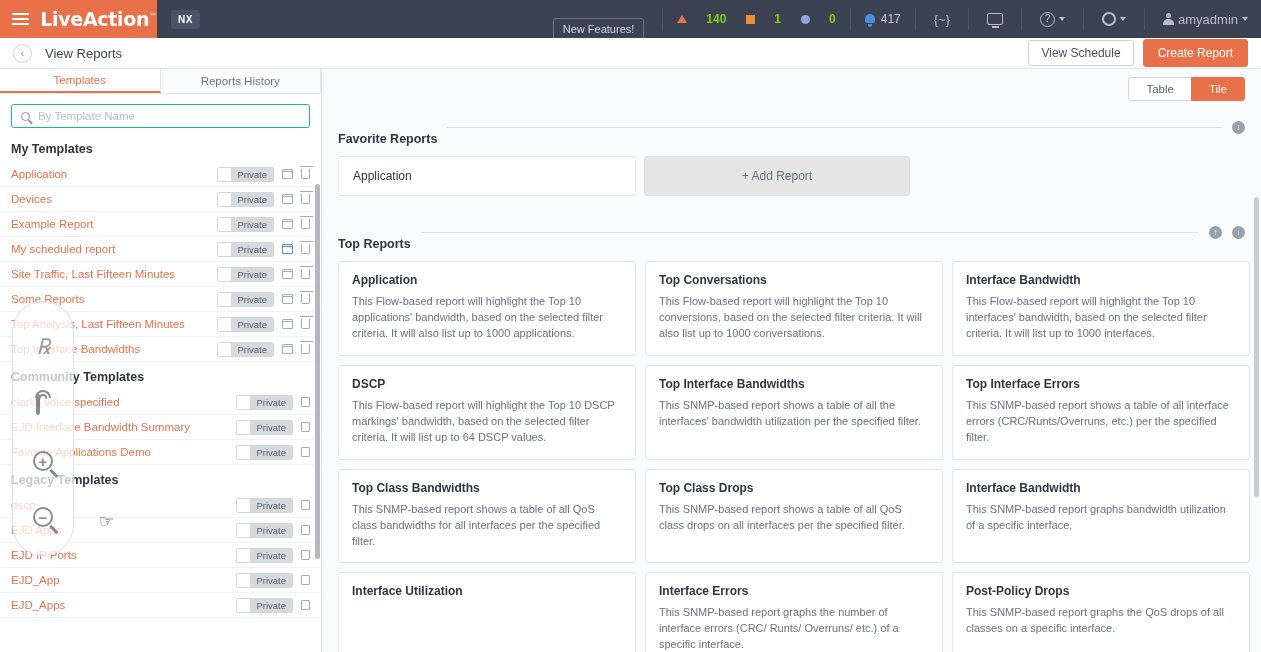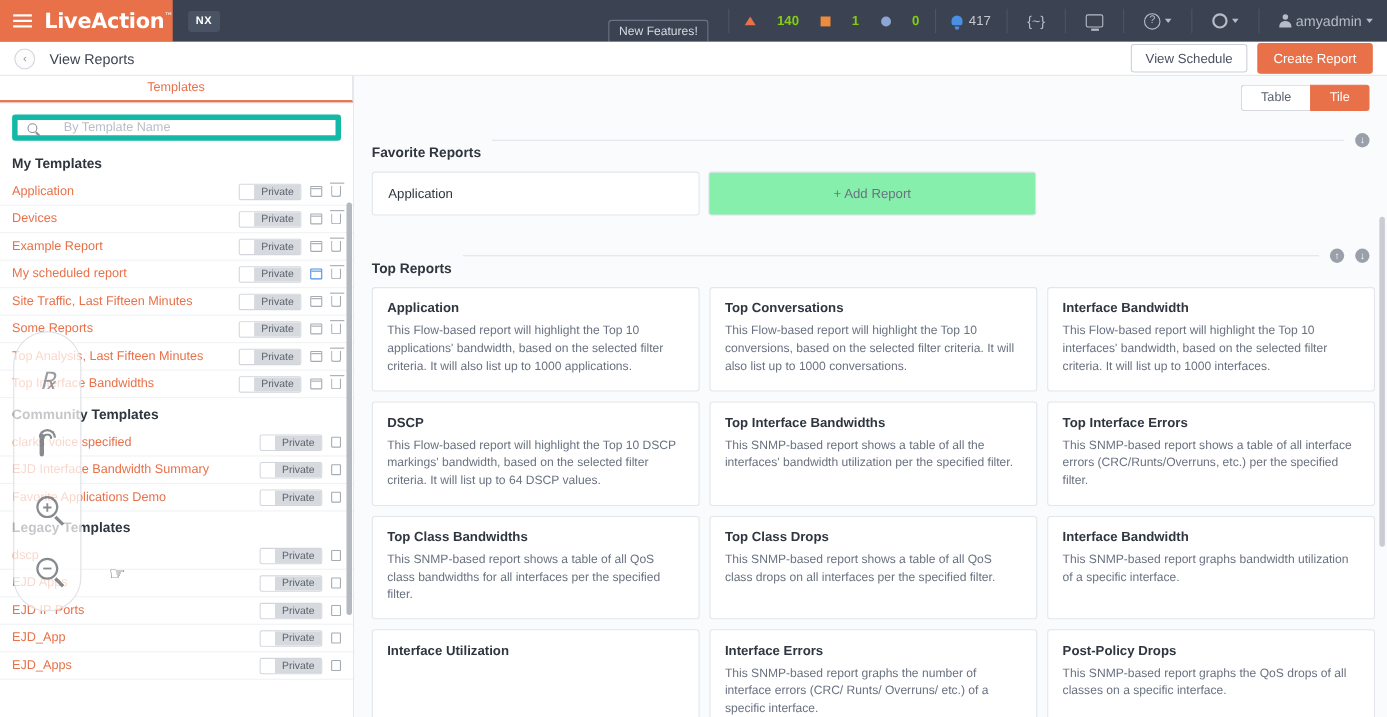--- a/index.html
+++ b/index.html
@@ -100,22 +100,22 @@
   }
   .tabs { display: flex; height: 25px; border-bottom: 1px solid #e3e6ea; }
   .tab {
     flex: 1; display: flex; align-items: center; justify-content: center;
     font-size: 11.5px; color: #6d7480; cursor: pointer; background: #fafbfc;
     border-right: 1px solid #e3e6ea;
   }
   .tab.active { color: #e8714a; background: #fff; border-bottom: 2px solid #e8714a; }
   .searchwrap { padding: 10px 11px 6px 11px; }
   .searchbox {
-    display: flex; align-items: center; gap: 24px; height: 24px;
-    border: 5px solid #14b8a6; border-radius: 3px; padding: 0 9px; background: #fff;
+    display: flex; align-items: center; gap: 8px; height: 24px;
+    border: 1px solid #14b8a6; border-radius: 3px; padding: 0 9px; background: #fff;
   }
   .mag {
     width: 9px; height: 9px; border: 1.5px solid #8d949e; border-radius: 50%;
     position: relative; flex: none;
   }
   .mag:after {
     content: ""; position: absolute; right: -4px; bottom: -3px;
     width: 5px; height: 1.5px; background: #8d949e; transform: rotate(45deg);
   }
   .searchbox input {
@@ -214,21 +214,21 @@
     font-size: 9px; display: flex; align-items: center; justify-content: center;
     cursor: pointer; flex: none; line-height: 1;
   }
   .fav-row { display: flex; gap: 8px; padding: 10px 16px 0 16px; }
   .fav-card {
     width: 298px; height: 40px; border: 1px solid #e3e6ea; background: #fff;
     border-radius: 3px; display: flex; align-items: center; padding: 0 14px;
     font-size: 12px; color: #2f3640; cursor: pointer;
   }
   .add-card {
-    width: 298px; height: 40px; border: 1px solid #dde2e9; background: #86efac;
+    width: 266px; height: 40px; border: 1px solid #dde2e9; background: #e5e5e5;
     border-radius: 3px; display: flex; align-items: center; justify-content: center;
     font-size: 12px; color: #6b7280; cursor: pointer; gap: 6px;
   }
   .grid {
     display: grid; grid-template-columns: repeat(3, 298px); gap: 9px;
     padding: 10px 16px 0 16px;
   }
   .rcard {
     border: 1px solid #e3e6ea; background: #fff; border-radius: 3px;
     padding: 11px 13px 13px 13px; min-height: 86px; cursor: pointer;
@@ -308,20 +308,21 @@
     <div class="view-reports-title">View Reports</div>
     <div class="sub-right">
       <button class="btn-outline">View Schedule</button>
       <button class="btn-primary">Create Report</button>
     </div>
   </div>
 
   <div class="sidebar">
     <div class="tabs">
       <div class="tab active">Templates</div>
+      <div class="tab">Reports History</div>
     </div>
     <div class="searchwrap">
       <div class="searchbox">
         <span class="mag"></span>
         <input placeholder="By Template Name" style="">
       </div>
     </div>
     <div id="sidebar-groups">
         <div class="grouphdr">My Templates</div>
         <div class="tpl-row">

